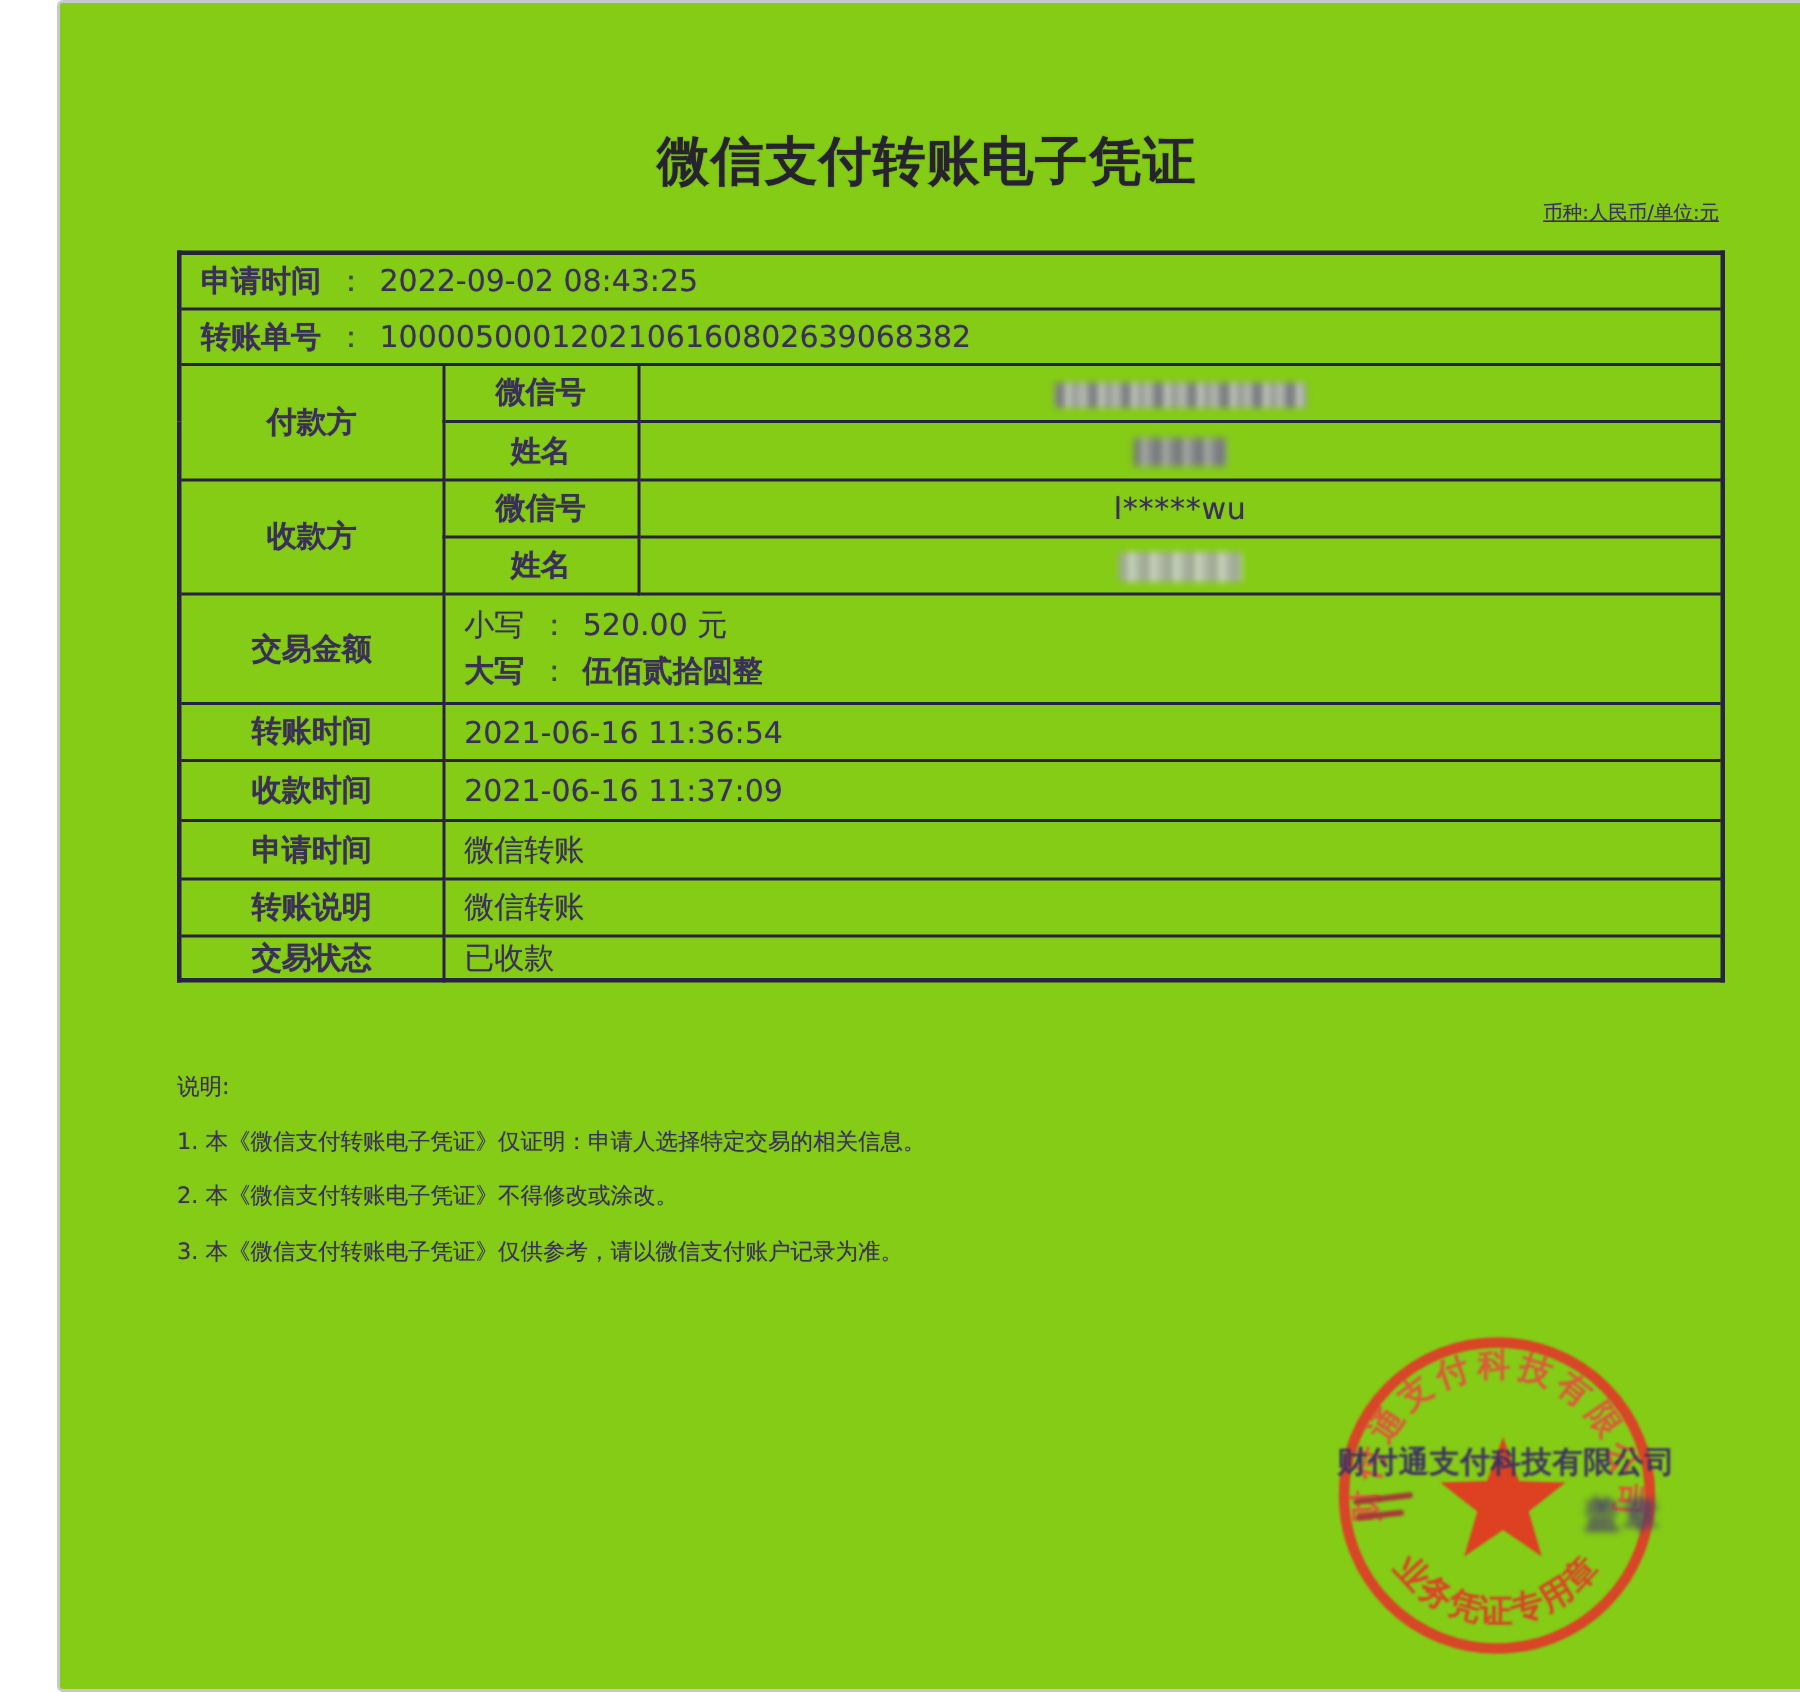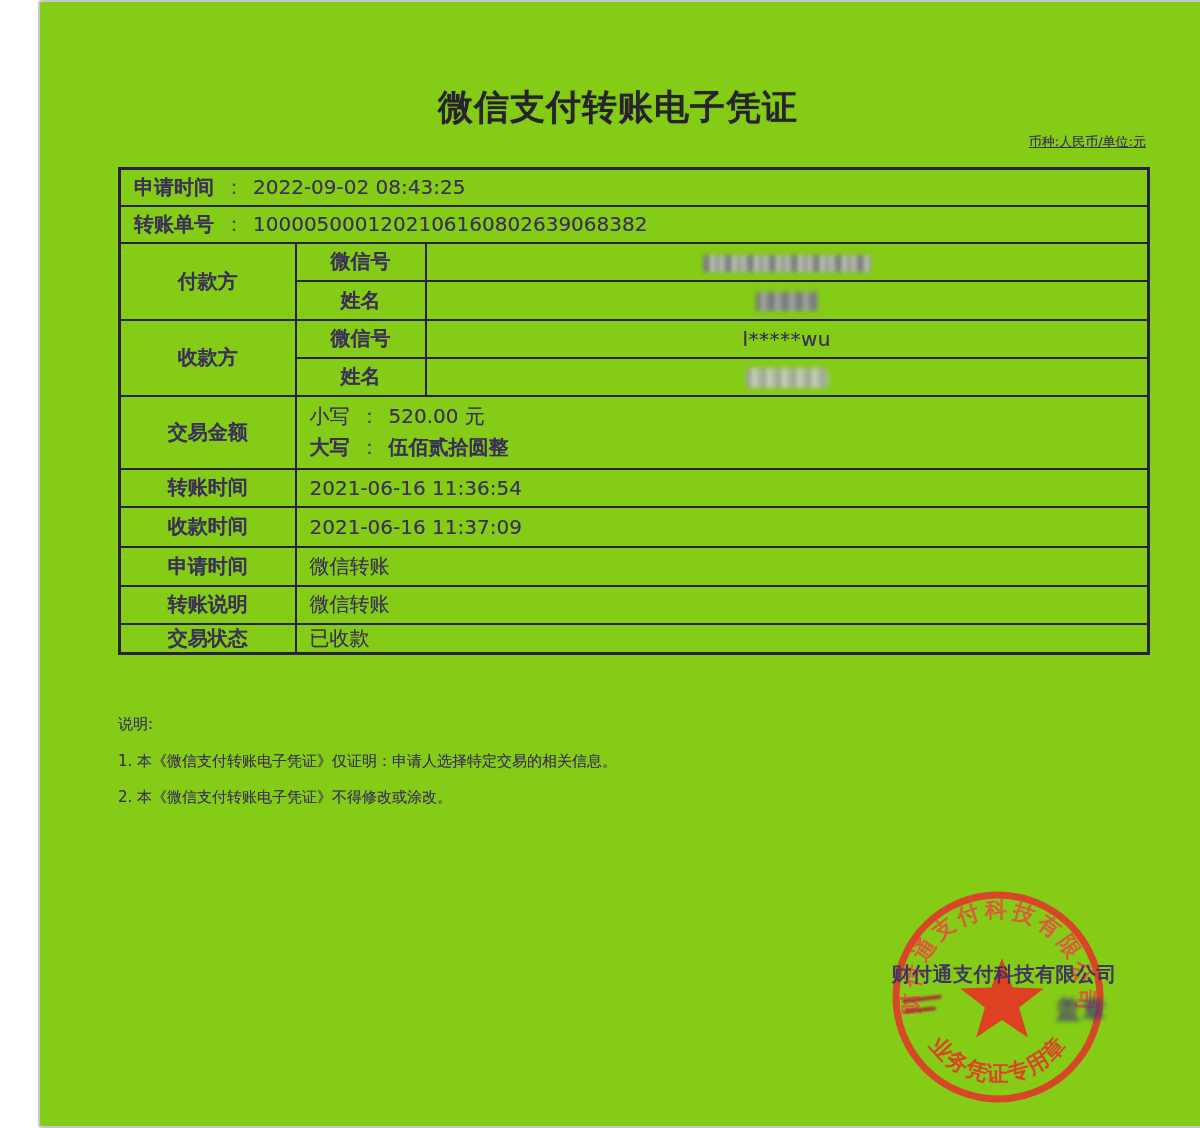--- a/index.html
+++ b/index.html
@@ -138,20 +138,21 @@
         <td class="hd">交易状态</td>
         <td colspan="2" class="val">已收款</td>
       </tr>
     </tbody>
   </table>
 
   <div class="notes">
     <div>说明:</div>
     <div>1. 本《微信支付转账电子凭证》仅证明：申请人选择特定交易的相关信息。</div>
     <div>2. 本《微信支付转账电子凭证》不得修改或涂改。</div>
+    <div>3. 本《微信支付转账电子凭证》仅供参考，请以微信支付账户记录为准。</div>
   </div>
 
   <div class="stamp">
     <svg width="220" height="225" viewBox="0 0 220 225">
       <defs>
         <path id="arcTop" d="M 34.8 137.4 A 80 80 0 1 1 185.2 137.4" fill="none"></path>
         <path id="arcBottom" d="M 41.2 158.2 A 84 84 0 0 0 178.8 158.2" fill="none"></path>
         <filter id="soft" x="-10%" y="-10%" width="120%" height="120%">
           <feGaussianBlur stdDeviation="0.7"></feGaussianBlur>
         </filter>

